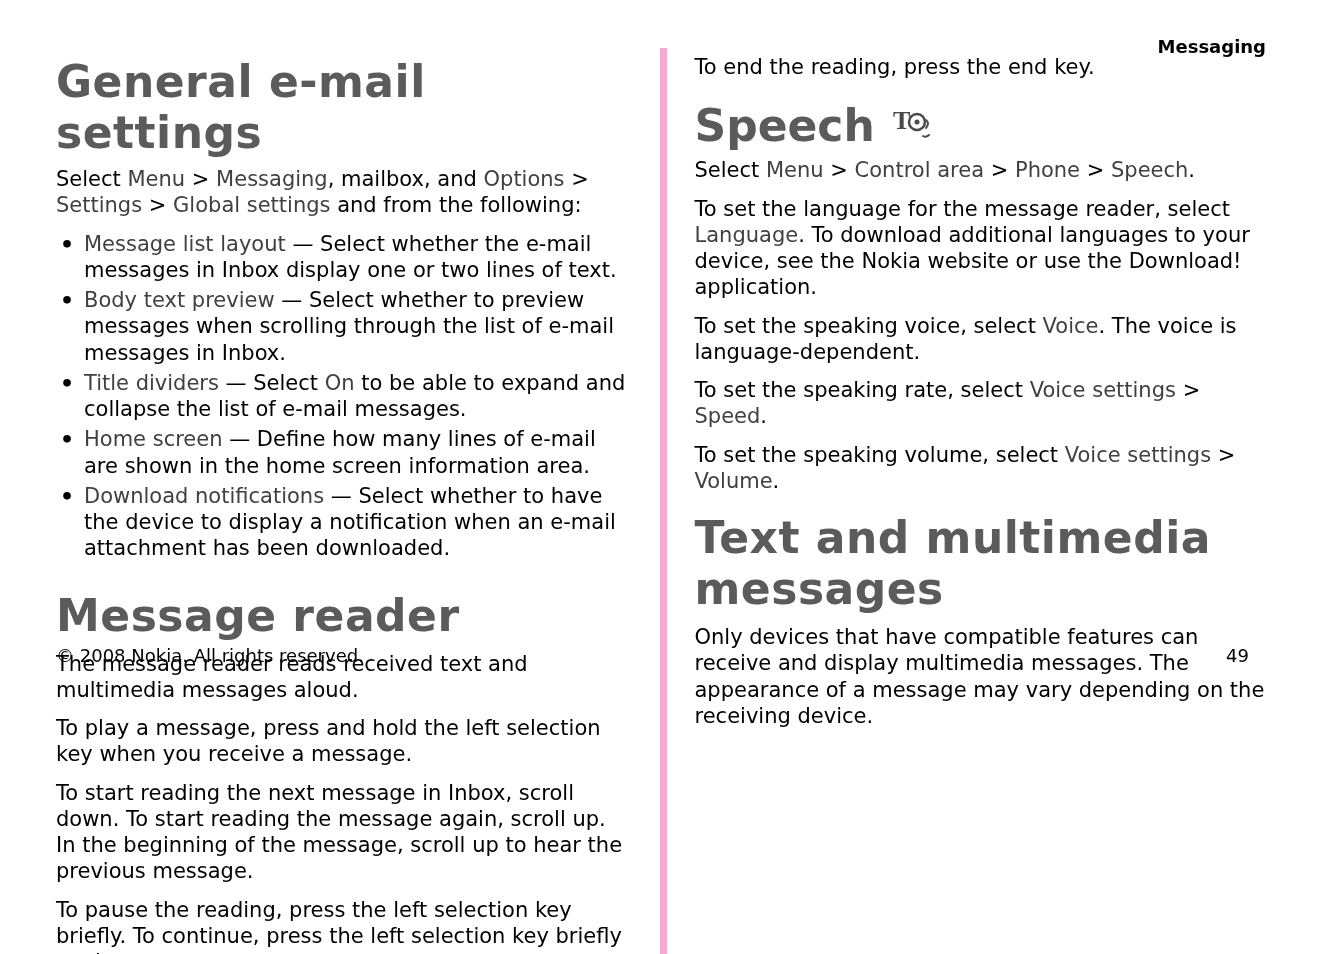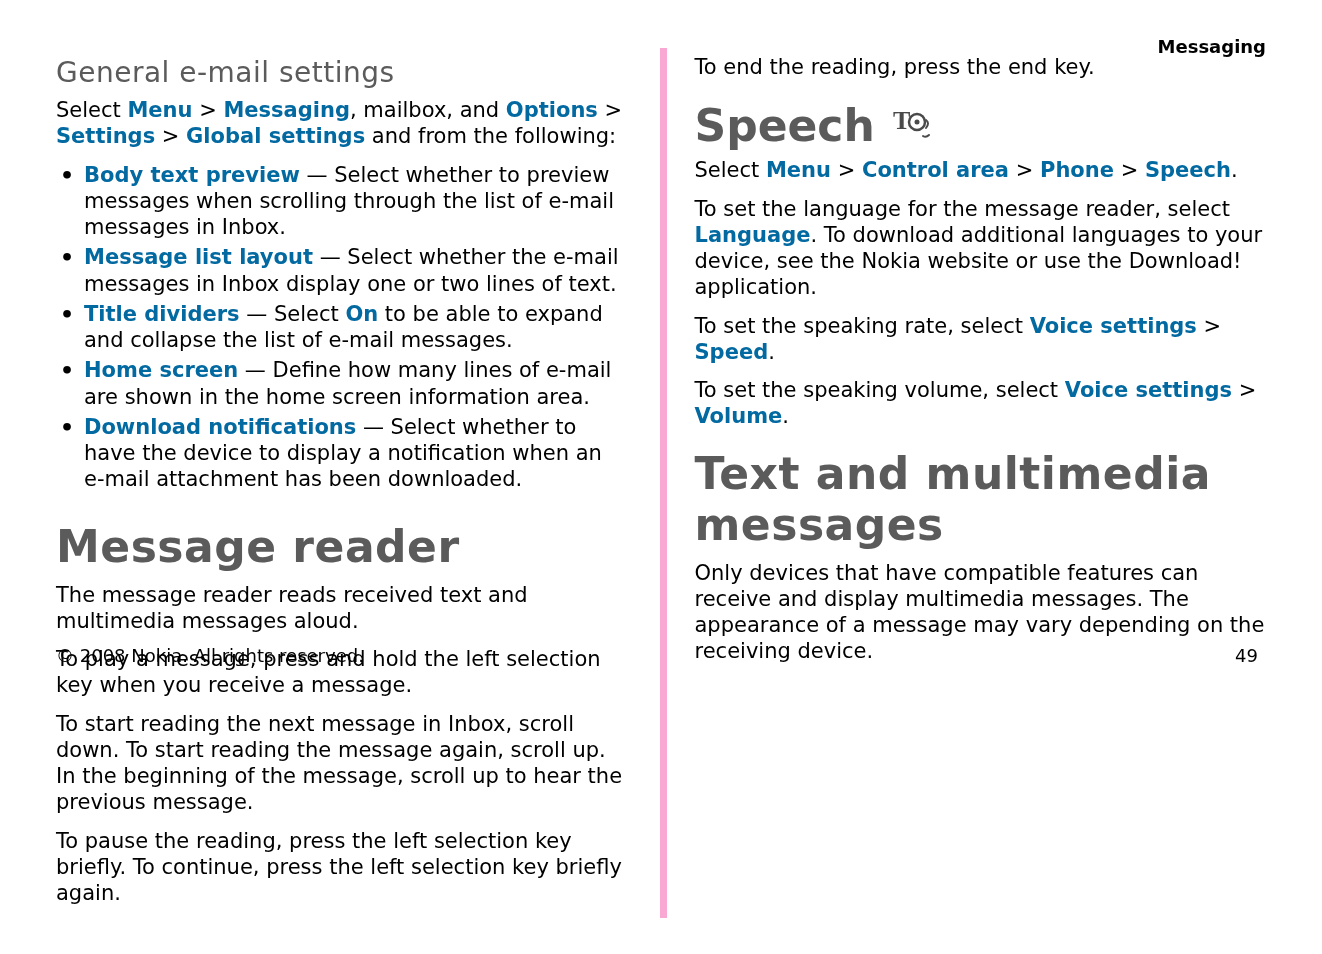--- a/index.html
+++ b/index.html
@@ -32,22 +32,22 @@
     margin-top: 8px;
   }
   .col {
     width: 600px;
   }
   .col + .col {
     border-left: 7px solid #f9a8d4;
     padding-left: 28px;
   }
   h2.subtitle {
-    font-size: 28px;
-    font-weight: 400;
+    font-size: 44px;
+    font-weight: 700;
     color: #5b5b5b;
     margin: 8px 0 8px 0;
     letter-spacing: 0.5px;
   }
   h1.title {
     font-size: 44px;
     font-weight: 700;
     color: #5b5b5b;
     margin: 28px 0 10px 0;
     letter-spacing: 0.5px;
@@ -71,37 +71,37 @@
   }
   ul.bullets > li::before {
     content: "•";
     position: absolute;
     left: 4px;
     top: 0;
     font-size: 22px;
     font-weight: 700;
   }
   .blue {
-    color: #0369a1;
-    font-weight: 700;
+    color: #404040;
+    font-weight: 400;
   }
   .chev {
     font-weight: 400;
   }
   .footer {
     position: absolute;
     bottom: 28px;
     left: 56px;
     right: 56px;
     font-size: 18px;
     font-weight: 400;
   }
   .footer .pagenum {
     position: absolute;
-    right: 8px;
+    right: 17px;
     bottom: 0;
   }
   .speech-title {
     display: flex;
     align-items: baseline;
     gap: 12px;
     margin: 20px 0 6px 0;
   }
   .speech-title .word {
     font-size: 44px;
@@ -124,24 +124,24 @@
 
     <div class="col">
       <h2 class="subtitle">General e-mail settings</h2>
 
       <p>
         <span>Select </span><span class="blue">Menu</span><span class="chev"> &gt; </span><span class="blue">Messaging</span><span>, mailbox, and </span><span class="blue">Options</span><span class="chev"> &gt; </span><span class="blue">Settings</span><span class="chev"> &gt; </span><span class="blue">Global settings</span><span> and from the following:</span>
       </p>
 
       <ul class="bullets">
         <li>
+          <span class="blue">Message list layout</span><span> — Select whether the e-mail messages in Inbox display one or two lines of text.</span>
+        </li>
+        <li>
           <span class="blue">Body text preview</span><span> — Select whether to preview messages when scrolling through the list of e-mail messages in Inbox.</span>
-        </li>
-        <li>
-          <span class="blue">Message list layout</span><span> — Select whether the e-mail messages in Inbox display one or two lines of text.</span>
         </li>
         <li>
           <span class="blue">Title dividers</span><span> — Select </span><span class="blue">On</span><span> to be able to expand and collapse the list of e-mail messages.</span>
         </li>
         <li>
           <span class="blue">Home screen</span><span> — Define how many lines of e-mail are shown in the home screen information area.</span>
         </li>
         <li>
           <span class="blue">Download notifications</span><span> — Select whether to have the device to display a notification when an e-mail attachment has been downloaded.</span>
         </li>
@@ -171,20 +171,23 @@
       </div>
 
       <p>
         <span>Select </span><span class="blue">Menu</span><span class="chev"> &gt; </span><span class="blue">Control area</span><span class="chev"> &gt; </span><span class="blue">Phone</span><span class="chev"> &gt; </span><span class="blue">Speech</span><span>.</span>
       </p>
 
       <p>
         <span>To set the language for the message reader, select </span><span class="blue">Language</span><span>. To download additional languages to your device, see the Nokia website or use the Download! application.</span>
       </p>
 
+      <p>
+        <span>To set the speaking voice, select </span><span class="blue">Voice</span><span>. The voice is language-dependent.</span>
+      </p>
 
       <p>
         <span>To set the speaking rate, select </span><span class="blue">Voice settings</span><span class="chev"> &gt; </span><span class="blue">Speed</span><span>.</span>
       </p>
 
       <p>
         <span>To set the speaking volume, select </span><span class="blue">Voice settings</span><span class="chev"> &gt; </span><span class="blue">Volume</span><span>.</span>
       </p>
 
 

